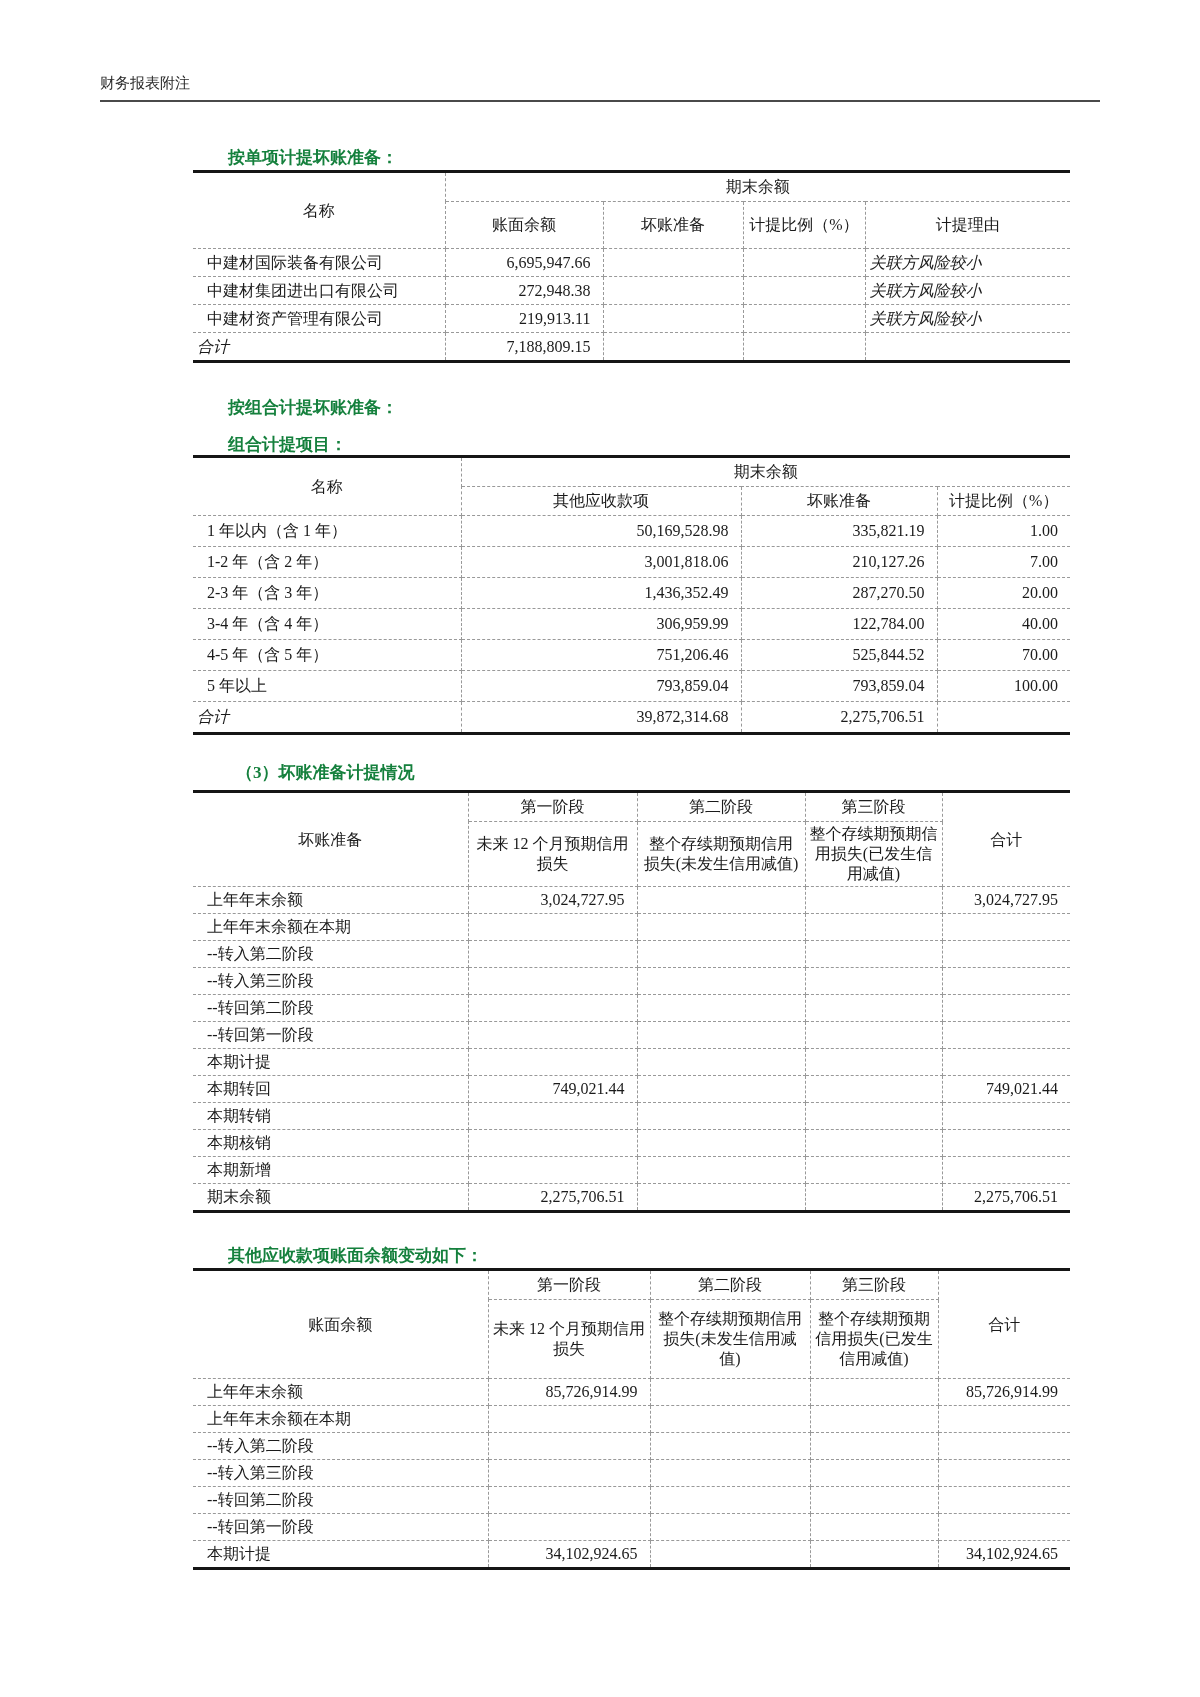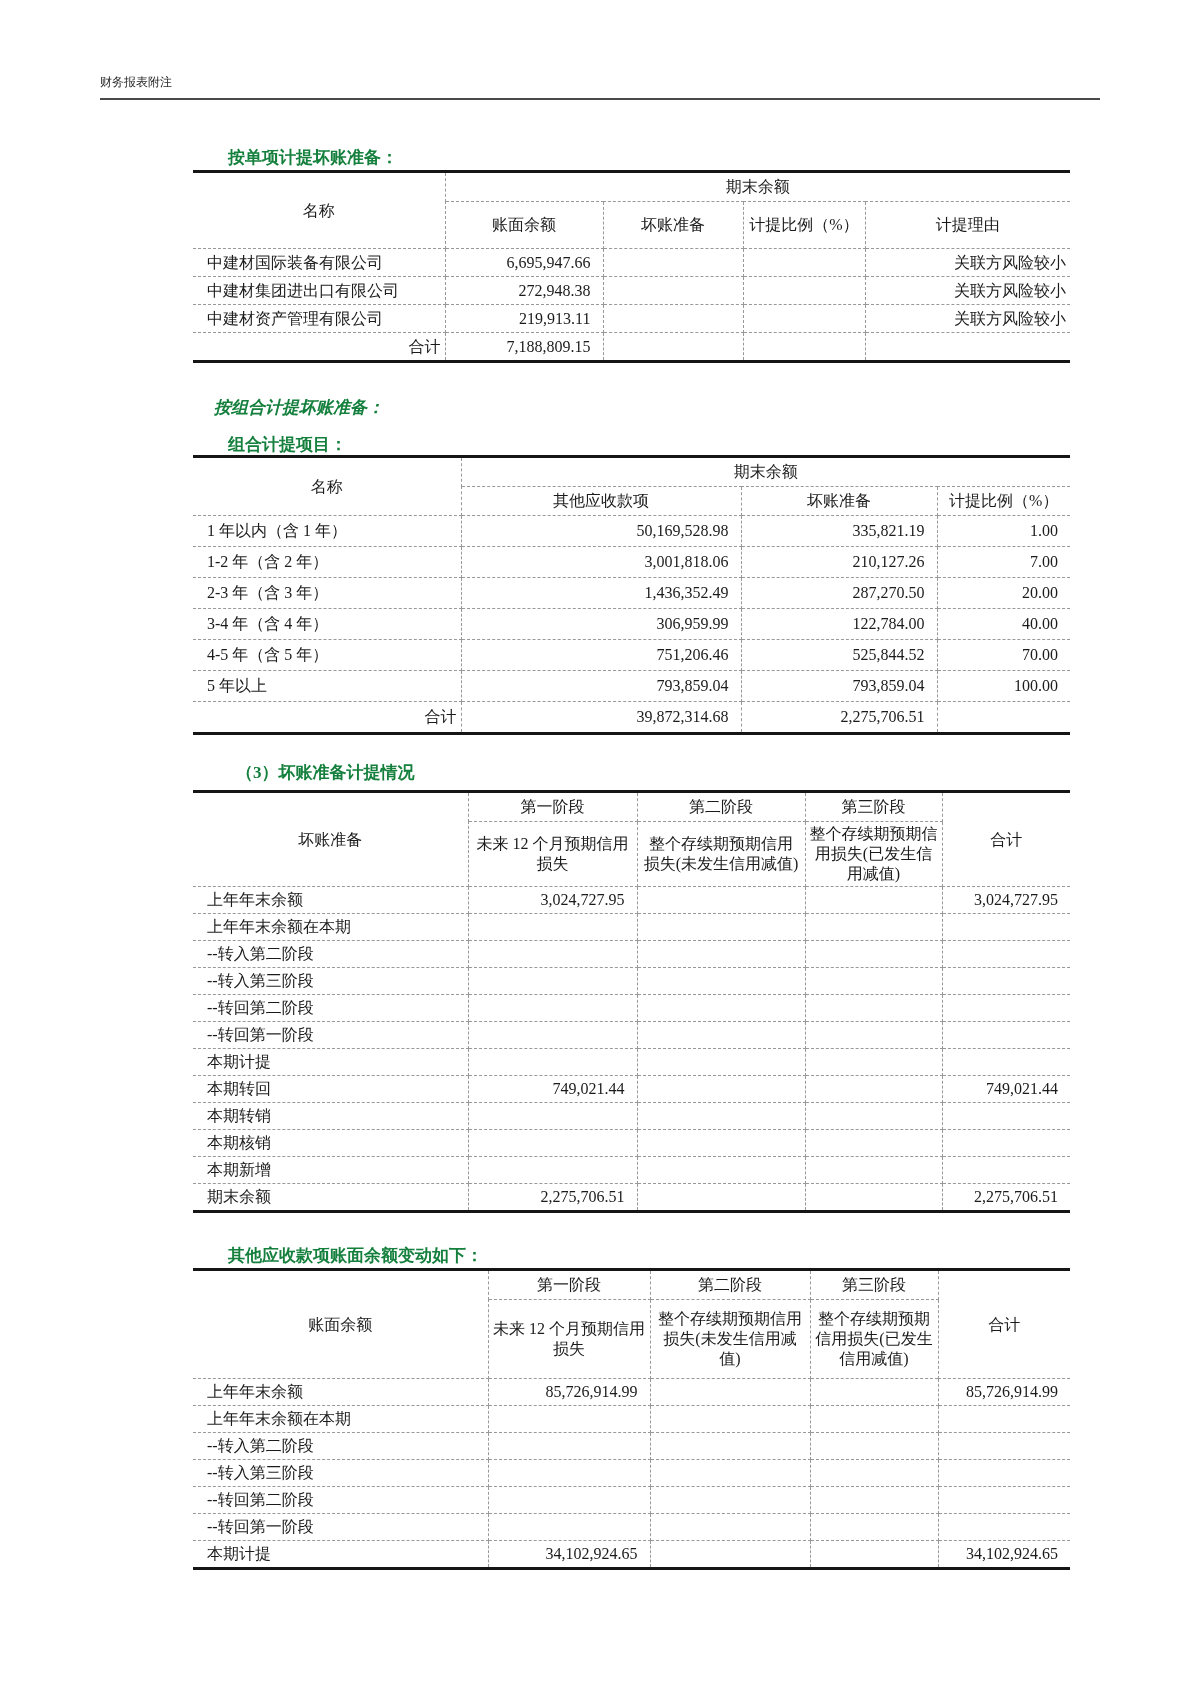--- a/index.html
+++ b/index.html
@@ -16,21 +16,21 @@
     color: #1b1b1b;
     overflow: hidden;
   }
 
   
   .doc-header {
     position: absolute;
     left: 100px;
     top: 74px;
     width: 1000px;
-    font-size: 12px;
+    font-size: 15px;
     color: #2a2a2a;
     padding-bottom: 7px;
     border-bottom: 2px solid #4a4a4a;
   }
   .doc-footer {
     position: absolute;
     top: 1576px;
     left: 0;
     width: 1200px;
     text-align: center;
@@ -41,21 +41,21 @@
 
   
   .sec-title {
     position: absolute;
     font-size: 17px;
     font-weight: bold;
     color: #15803d;
     white-space: nowrap;
   }
   .s1-title { left: 228px; top: 146px; }
-  .s2-title { left: 214px; top: 396px; font-style: italic; }
+  .s2-title { left: 228px; top: 396px; }
   .s2-subtitle { left: 228px; top: 433px; }
   .s3-title { left: 236px; top: 761px; text-align: center; }
   .s4-title { left: 228px; top: 1244px; }
 
   
   table {
     position: absolute;
     left: 193px;
     width: 877px;
     border-collapse: collapse;
@@ -73,21 +73,21 @@
     padding: 1px 4px;
     overflow: hidden;
   }
   th { text-align: center; }
   tr > *:first-child { border-left: none; }
   tr > *:last-child  { border-right: none; }
   thead tr:first-child > * { border-top: none; }
 
   .al-l { text-align: left;  padding-left: 14px; }
   .al-r { text-align: right; padding-right: 12px; }
-  .al-c { text-align: right; }
+  .al-c { text-align: left; font-style: italic; }
 
   
   .t1 { top: 170px; }
   .t1 thead tr:nth-child(1) th { height: 26px; }
   .t1 thead tr:nth-child(2) th { height: 44px; }
   .t1 tbody td { height: 25px; }
 
   
   .t2 { top: 455px; }
   .t2 thead th { height: 26px; }

